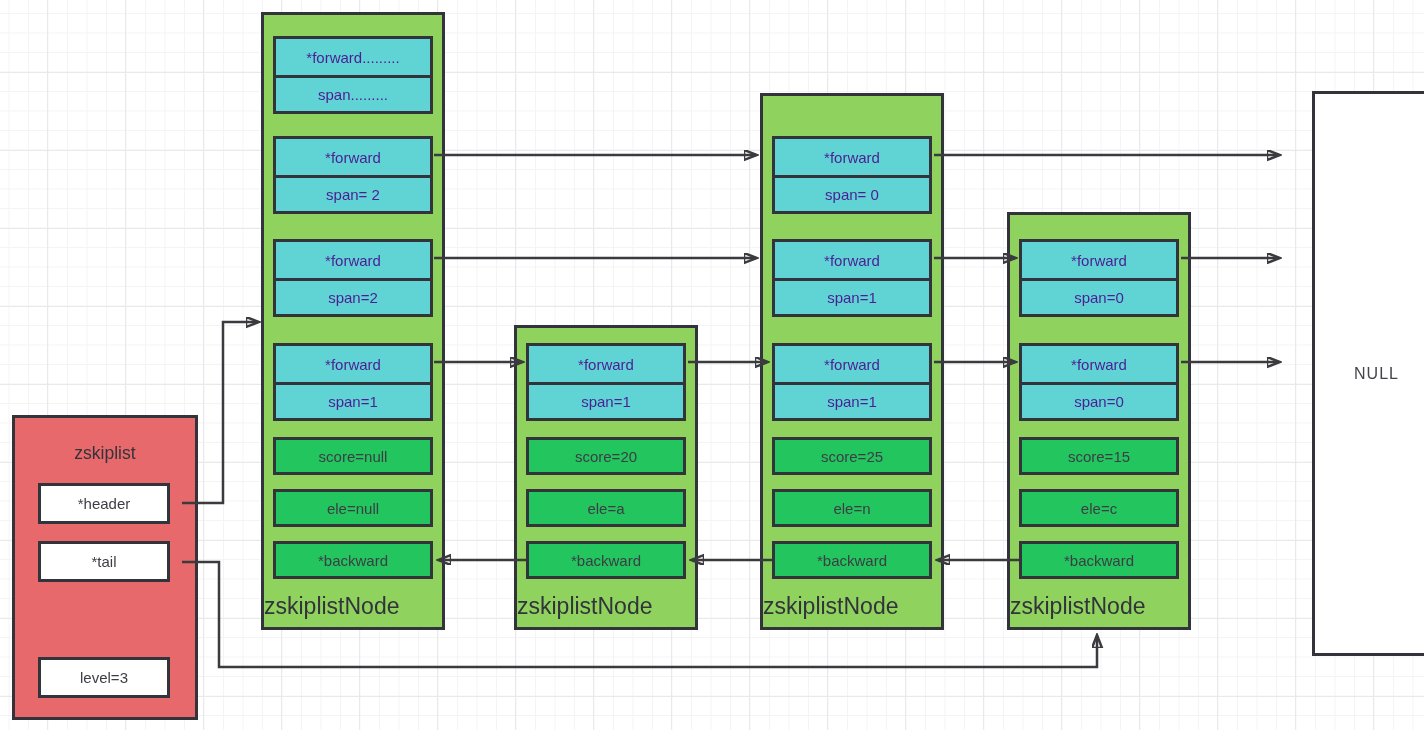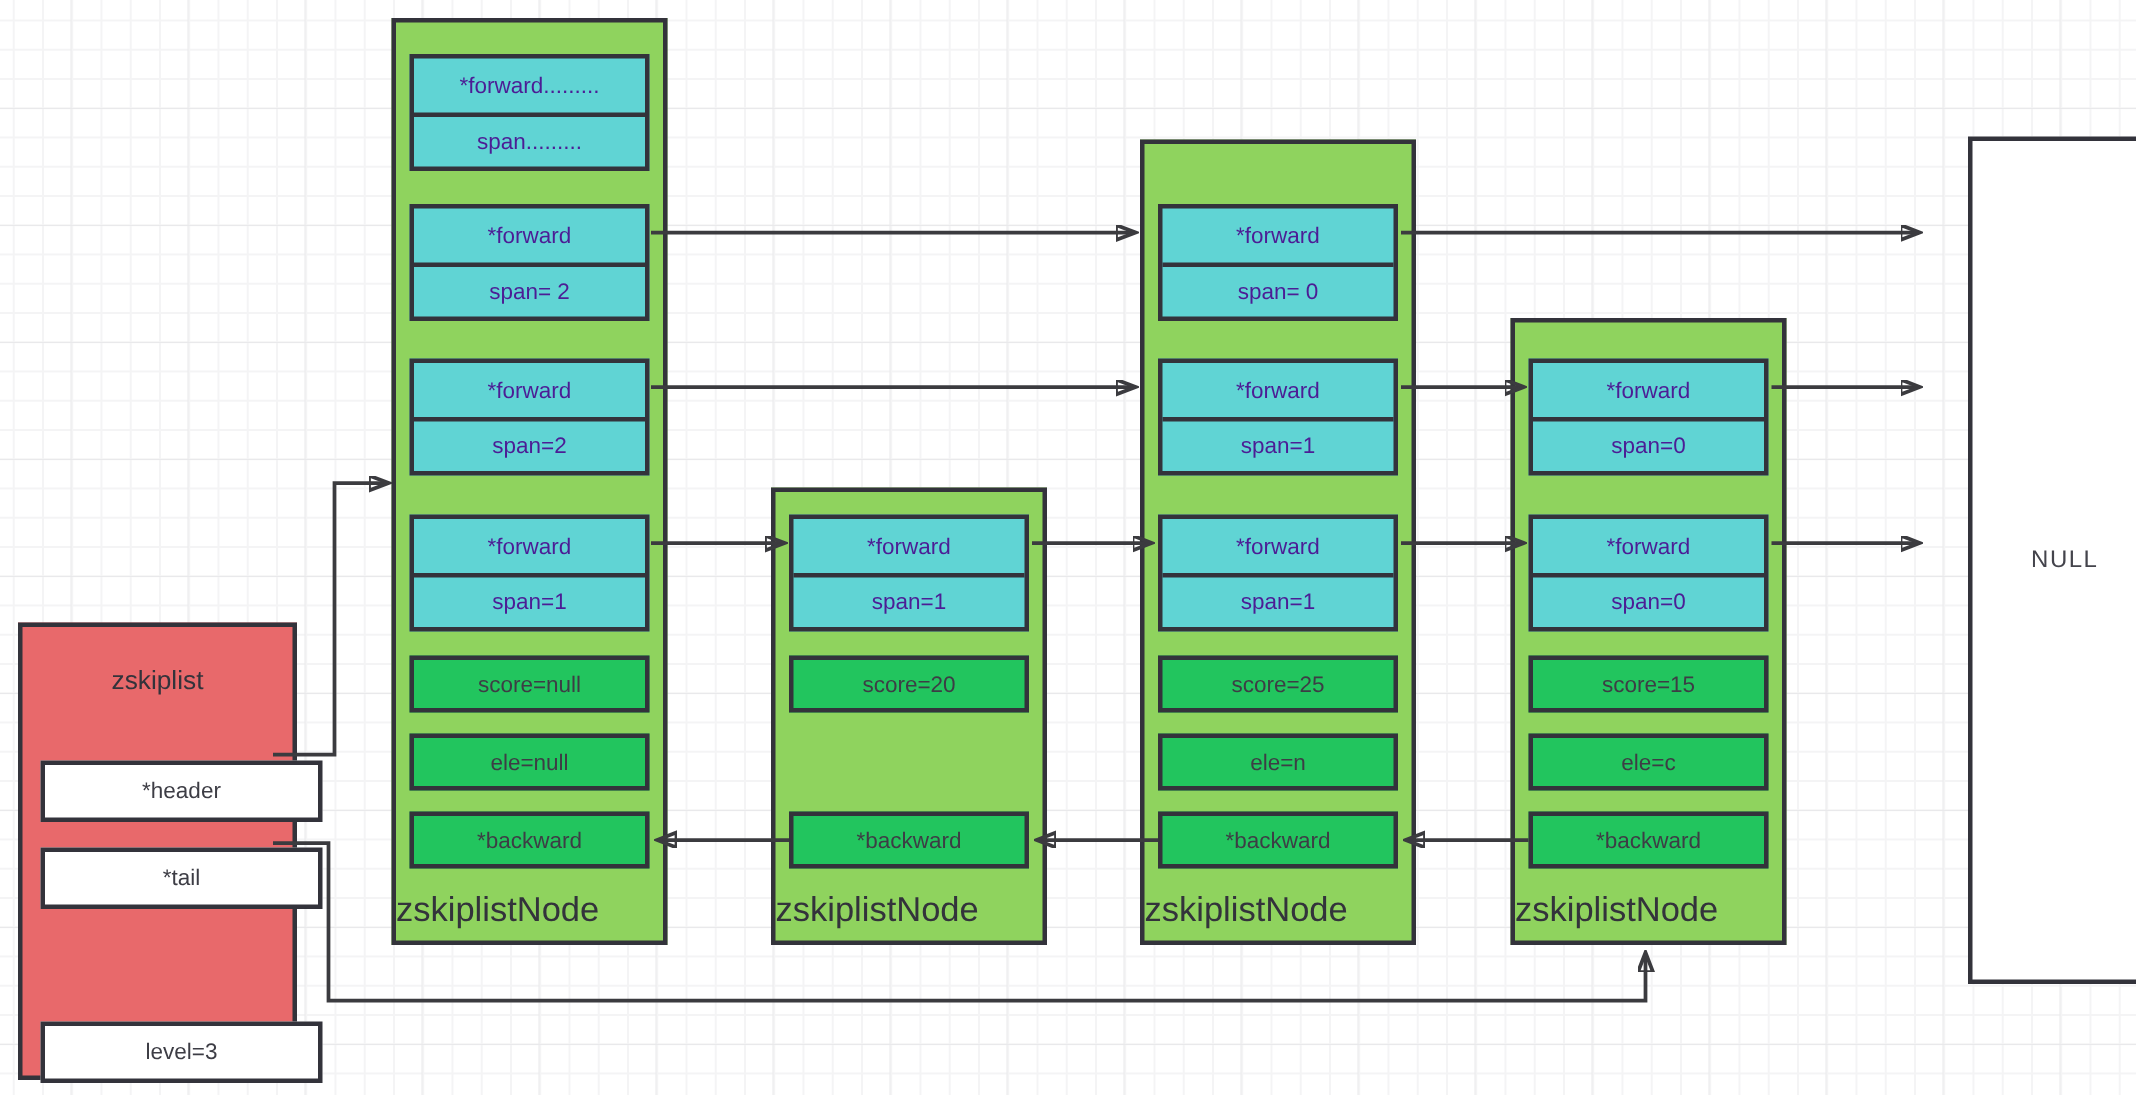--- a/index.html
+++ b/index.html
@@ -16,24 +16,24 @@
     background-size:78px 78px, 78px 78px, 19.5px 19.5px, 19.5px 19.5px;
     background-position:47px -6px, 47px -6px, 8.5px -6.5px, 8.5px -6.5px;
   }
   .box { position:absolute; border:3px solid #33333b; }
   .struct { background:#e8696b; }
   .node  { background:#8fd35e; }
   .nullbox { background:#ffffff; display:flex; align-items:center; justify-content:center;
              font-size:16px; letter-spacing:1px; color:#44444c; }
   .struct-title { position:absolute; top:13px; left:0; right:0; text-align:center;
                   font-size:17.5px; color:#33333b;margin-top:12px; }
-  .struct-cell { position:absolute; left:12px; width:188px; height:41px;
+  .struct-cell { position:absolute; left:23px; width:132px; height:41px;
                  border:3px solid #33333b; background:#ffffff;
                  display:flex; align-items:center; justify-content:center;
-                 font-size:15px; color:#3d3d45;margin-top:24px; }
+                 font-size:15px; color:#3d3d45; }
   .ptr-pair { position:absolute; left:9px; width:160px;
               border:3px solid #33333b; background:#60d4d4; }
   .ptr-cell { height:36px; display:flex; align-items:center; justify-content:center;
               font-size:15px; color:#4c1d95; }
   .ptr-cell + .ptr-cell { border-top:3px solid #33333b; }
   .cell { position:absolute; left:9px; width:160px; height:38px;
           border:3px solid #33333b; background:#22c55e;
           display:flex; align-items:center; justify-content:center;
           font-size:15px; color:#3d3d45; }
   .node-label { position:absolute; bottom:7px; left:0; right:0; text-align:left;
@@ -75,20 +75,21 @@
     <div class="cell" style="top:526px;">*backward</div>
     <div class="node-label">zskiplistNode</div>
   </div>
 
   <div class="box node" style="left:514px; top:325px; width:184px; height:305px;">
     <div class="ptr-pair" style="top:15px;">
       <div class="ptr-cell">*forward</div>
       <div class="ptr-cell">span=1</div>
     </div>
     <div class="cell" style="top:109px;">score=20</div>
+    <div class="cell" style="top:161px;">ele=a</div>
     <div class="cell" style="top:213px;">*backward</div>
     <div class="node-label">zskiplistNode</div>
   </div>
 
   <div class="box node" style="left:760px; top:93px; width:184px; height:537px;">
     <div class="ptr-pair" style="top:40px;">
       <div class="ptr-cell">*forward</div>
       <div class="ptr-cell">span= 0</div>
     </div>
     <div class="ptr-pair" style="top:143px;">

